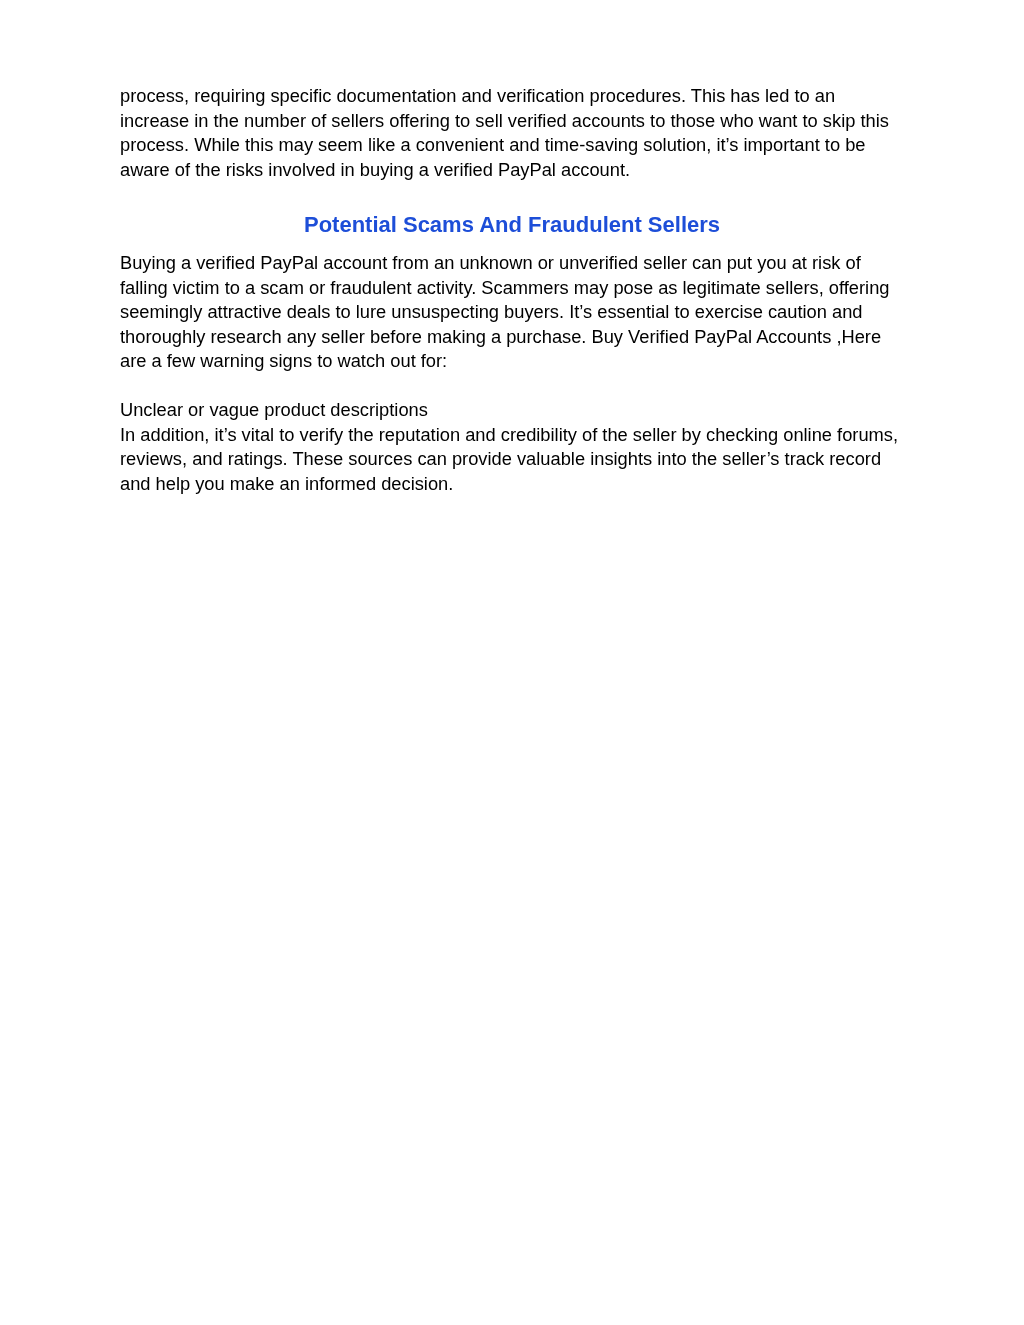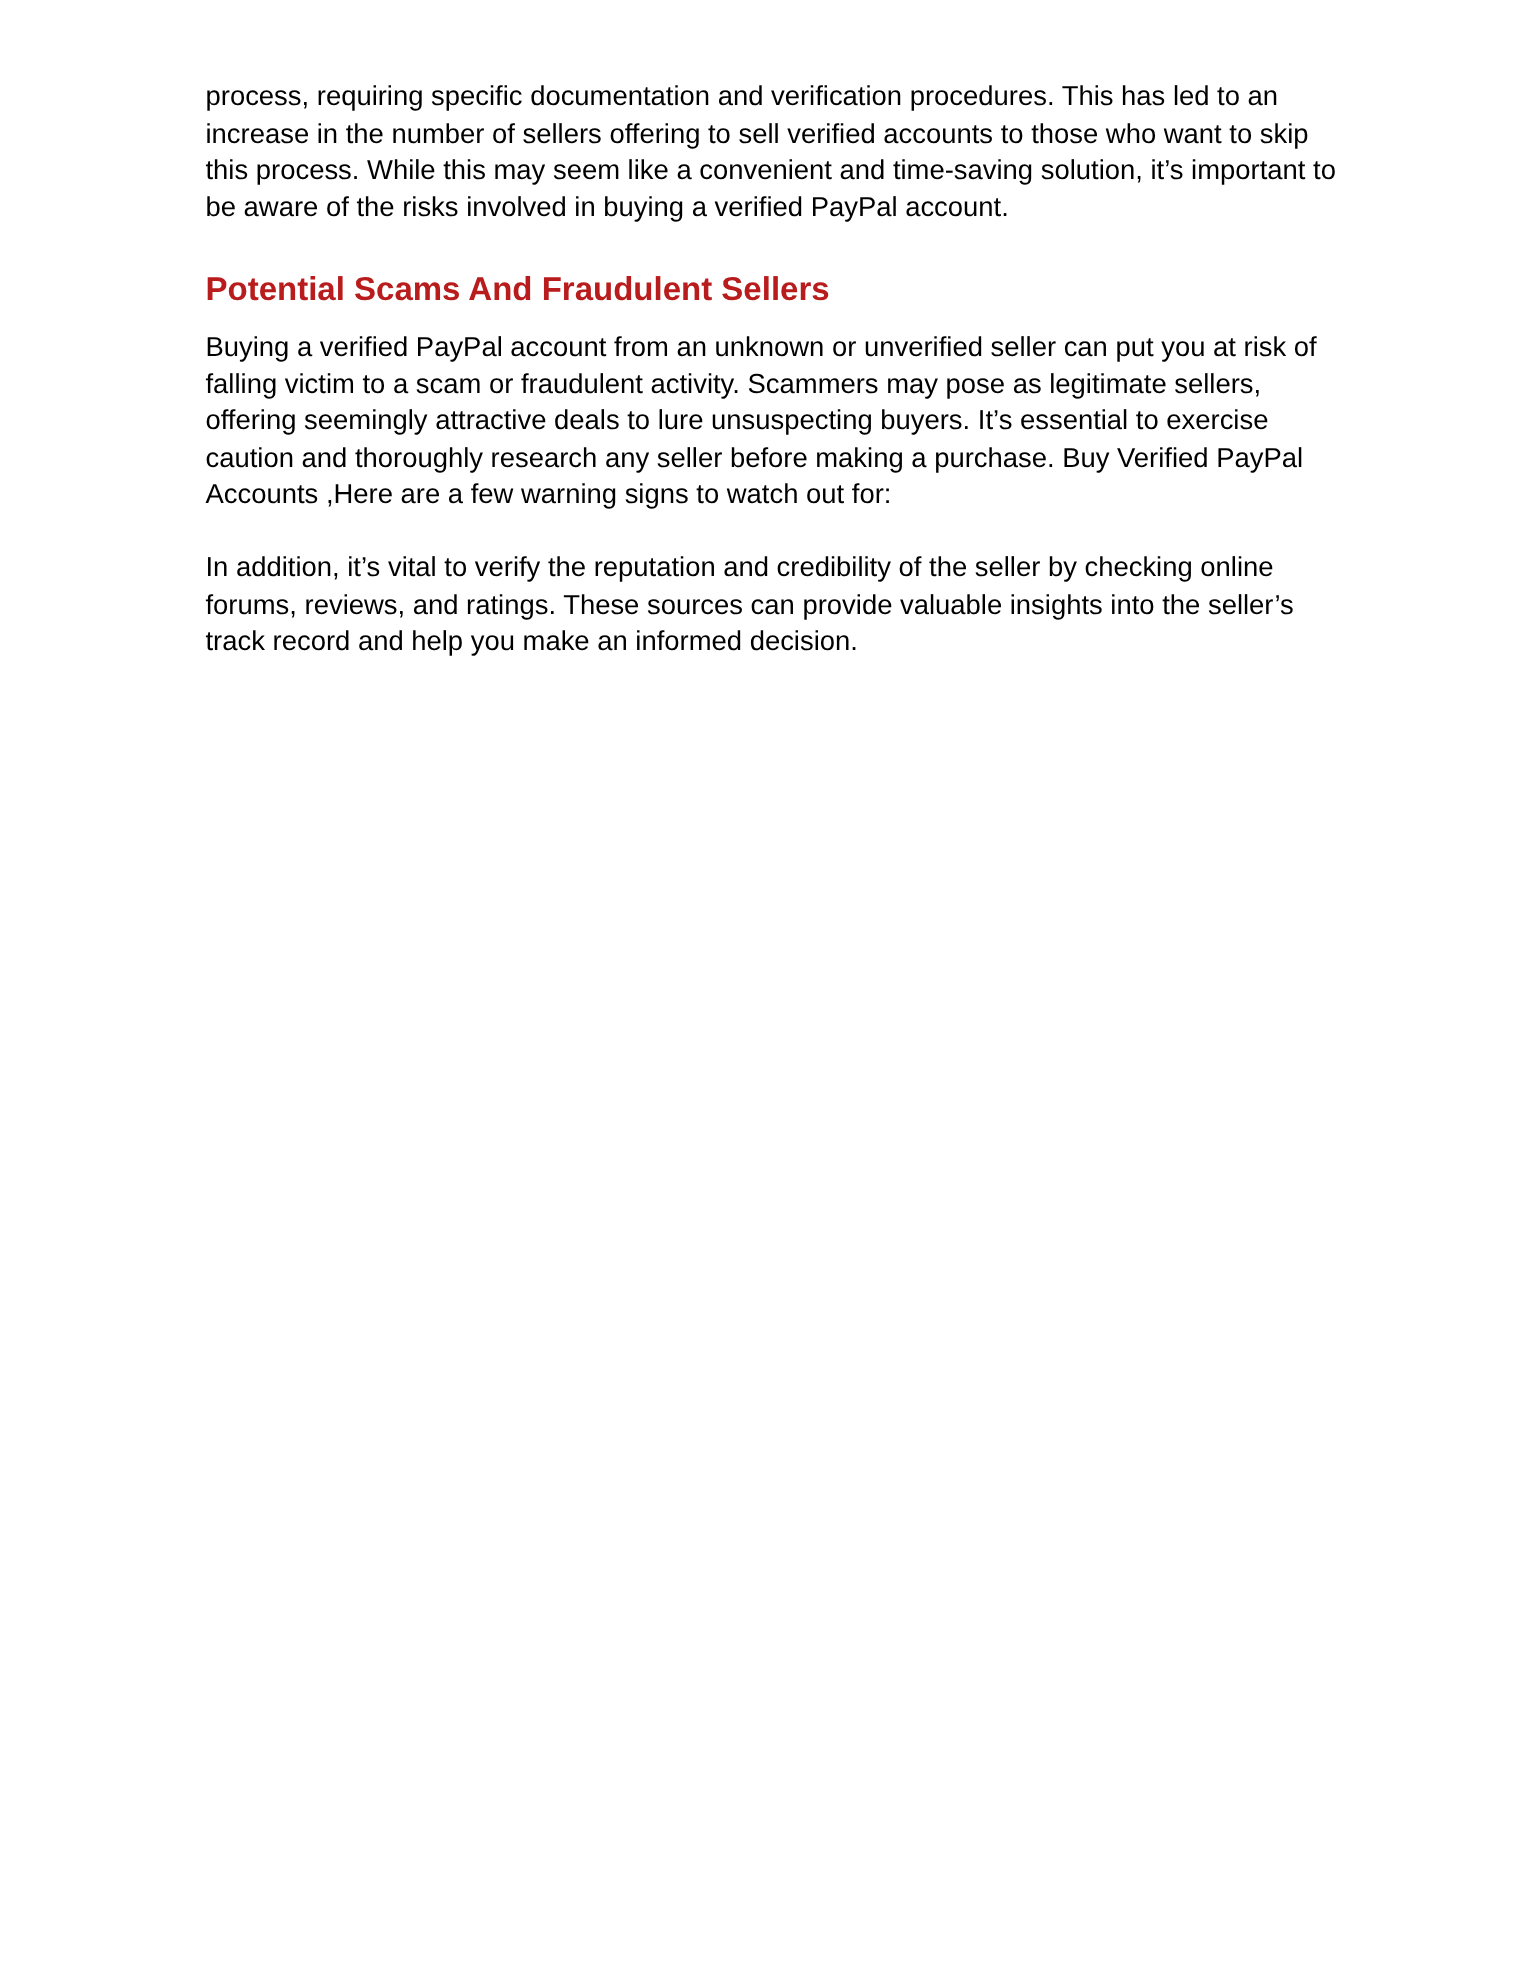--- a/index.html
+++ b/index.html
@@ -9,36 +9,36 @@
   }
   .page {
     position: relative;
     width: 1024px;
     height: 1325px;
     background: #ffffff;
     overflow: hidden;
     font-family: "Liberation Sans", "DejaVu Sans", sans-serif;
   }
   .content {
-    padding: 52px 120px 0 120px;
-    margin-left: 17px;
+    padding: 84px 120px 0 120px;
   }
   .body-text {
     margin: 0;
     font-size: 18.3px;
     line-height: 24.5px;
     color: #000000;
     letter-spacing: 0;
   }
   .section-heading {
     margin: 29px 0 12px 0;
     font-size: 22px;
     line-height: 28px;
     font-weight: 700;
-    color: #b91c1c;
+    color: #1d4ed8;
+    text-align: center;
   }
   .spacer-line {
     height: 24.5px;
   }
   .warning-line {
     font-size: 18.3px;
     line-height: 24.5px;
     color: #000000;
   }
 </style>
@@ -49,17 +49,18 @@
   <div class="content">
 
     <p class="body-text">process, requiring specific documentation and verification procedures. This has led to an increase in the number of sellers offering to sell verified accounts to those who want to skip this process. While this may seem like a convenient and time-saving solution, it’s important to be aware of the risks involved in buying a verified PayPal account.</p>
 
     <h2 class="section-heading">Potential Scams And Fraudulent Sellers</h2>
 
     <p class="body-text">Buying a verified PayPal account from an unknown or unverified seller can put you at risk of falling victim to a scam or fraudulent activity. Scammers may pose as legitimate sellers, offering seemingly attractive deals to lure unsuspecting buyers. It’s essential to exercise caution and thoroughly research any seller before making a purchase. Buy Verified PayPal Accounts ,Here are a few warning signs to watch out for:</p>
 
     <div class="spacer-line"></div>
 
+    <div class="warning-line">Unclear or vague product descriptions</div>
 
     <p class="body-text">In addition, it’s vital to verify the reputation and credibility of the seller by checking online forums, reviews, and ratings. These sources can provide valuable insights into the seller’s track record and help you make an informed decision.</p>
 
   </div>
 </div>
 
 </body></html>

